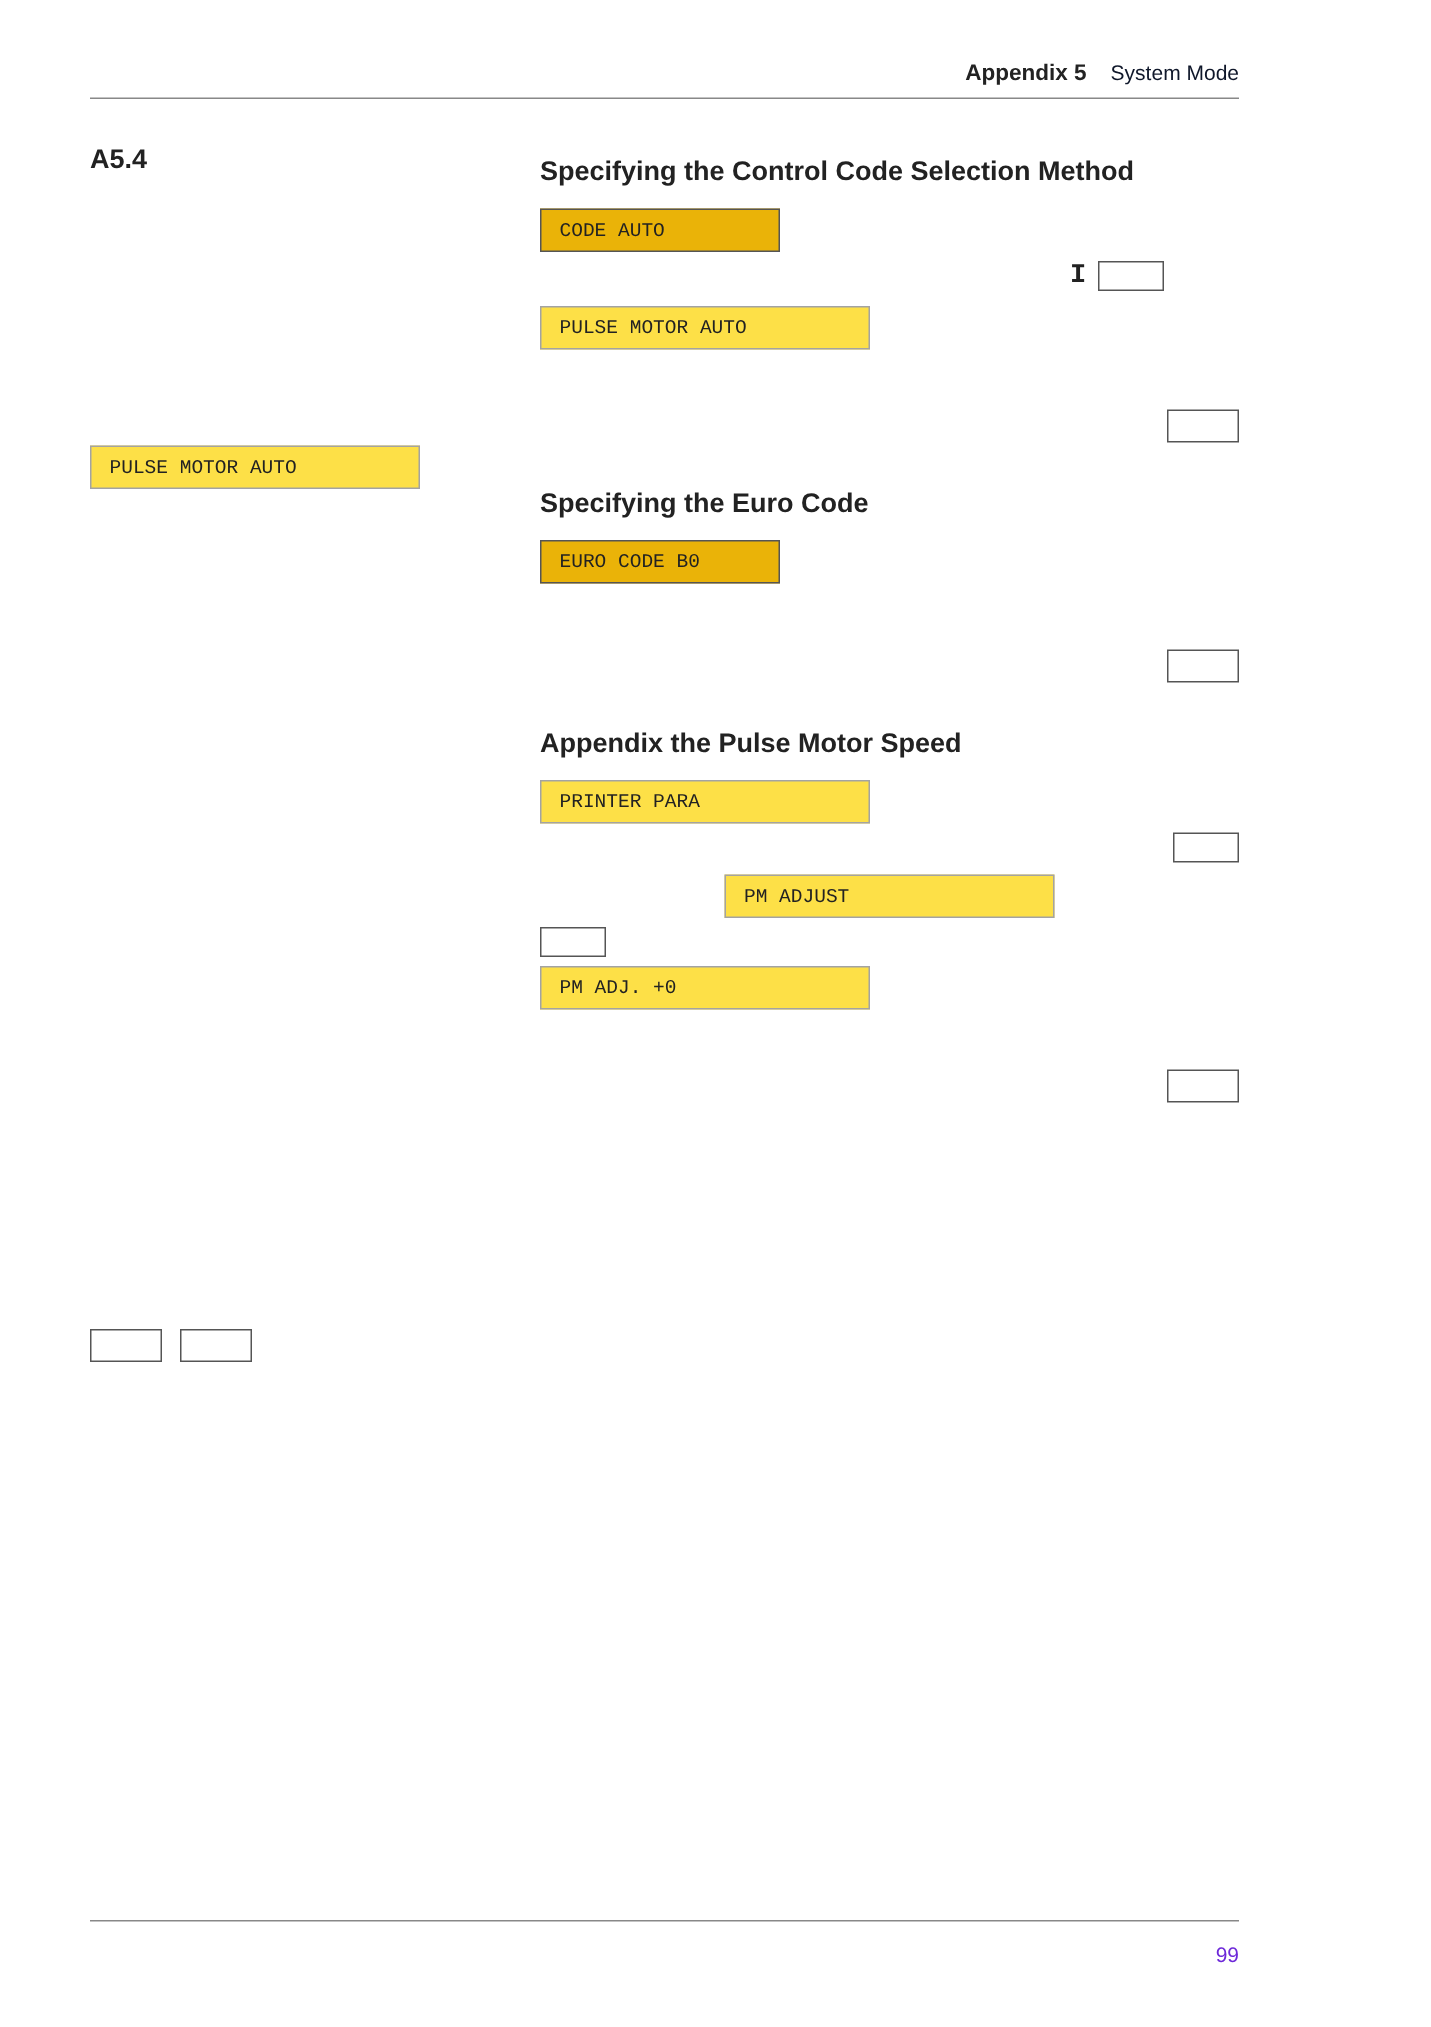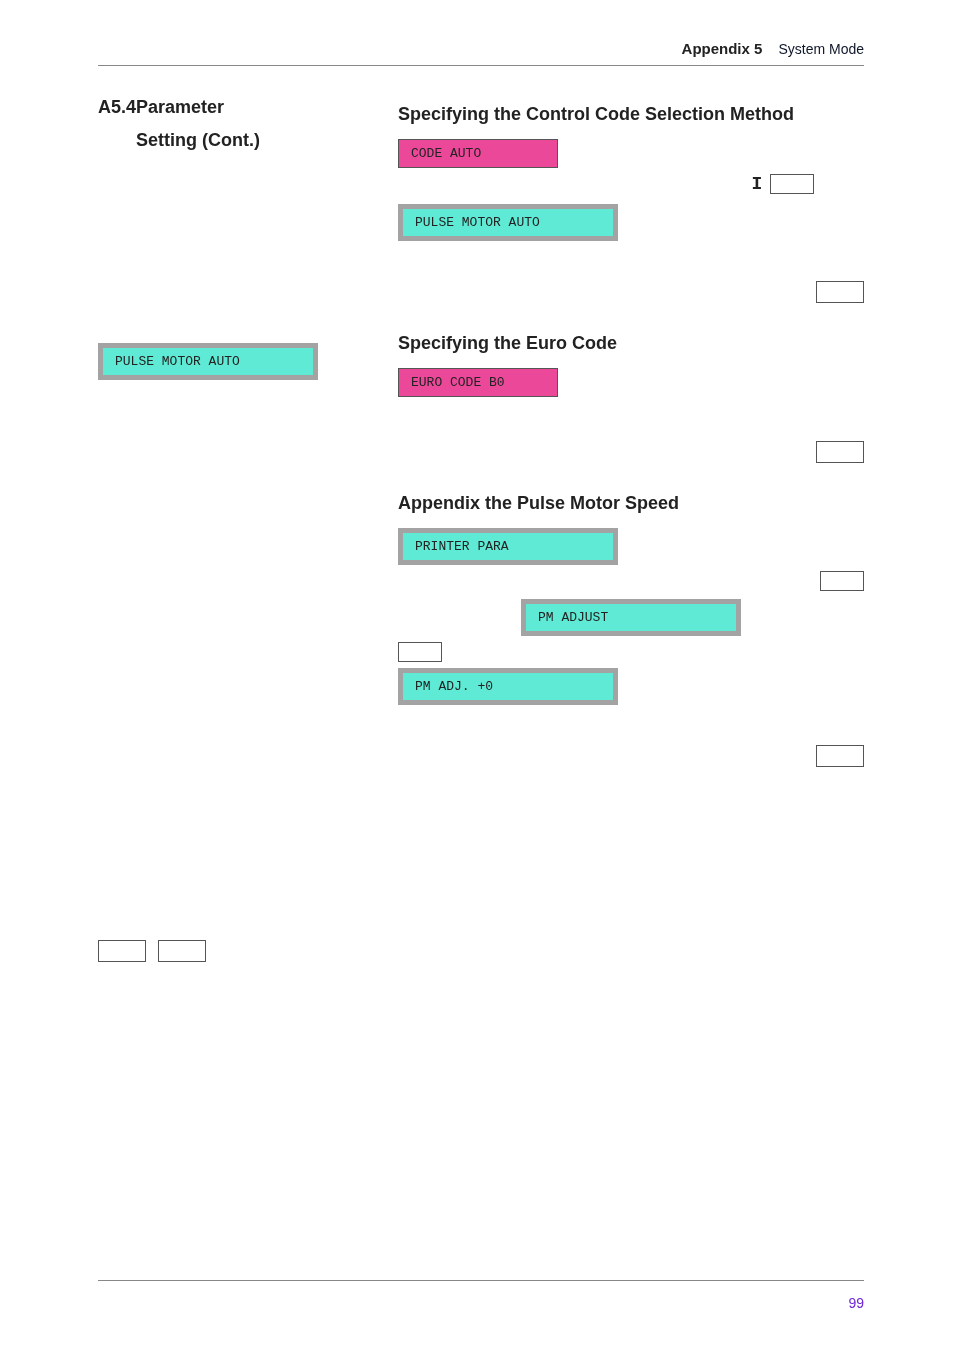--- a/index.html
+++ b/index.html
@@ -11,21 +11,20 @@
       width: 954px;
       min-height: 1351px;
       position: relative;
     }
 
     .page-container {
       width: 886px;
       min-height: 1351px;
       padding: 40px 60px 60px 60px;
       position: relative;
-      margin-left: 38px;
     }
 
     
     .page-header {
       display: flex;
       justify-content: flex-end;
       align-items: baseline;
       margin-bottom: 30px;
       border-bottom: 1px solid #888;
       padding-bottom: 8px;
@@ -64,31 +63,31 @@
       font-size: 18px;
       font-weight: bold;
     }
 
     .lcd-display {
       border: 1px solid #555;
       display: inline-block;
       padding: 6px 12px;
       font-family: 'Courier New', Courier, monospace;
       font-size: 13px;
-      background: #ec4899;
+      background: #eab308;
       min-width: 160px;
     }
 
     .lcd-display-wide {
-      border: 5px solid #a3a3a3;
+      border: 1px solid #a3a3a3;
       display: inline-block;
       padding: 6px 12px;
       font-family: 'Courier New', Courier, monospace;
       font-size: 13px;
-      background: #5eead4;
+      background: #fde047;
       min-width: 220px;
     }
 
     
     .right-col {
       flex: 1;
     }
 
     .subsection-title {
       font-weight: bold;
@@ -180,24 +179,20 @@
   <div class="page-header">
     <span class="header-appendix">Appendix 5</span>
     <span class="header-system">System Mode</span>
   </div>
 
   <div class="main-layout">
 
     <div class="left-col">
       <div style="display:flex; align-items:baseline; ">
         <span class="section-number">A5.4</span>
-        <div>
-          <div class="section-title">Parameter</div>
-          <div class="section-title">Setting (Cont.)</div>
-        </div>
       </div>
 
       <div class="left-display-area">
         <div class="lcd-display-wide">
           <span>PULSE MOTOR AUTO</span>
         </div>
       </div>
 
       <div class="left-display-area-2">
         <div class="two-btns-row">

